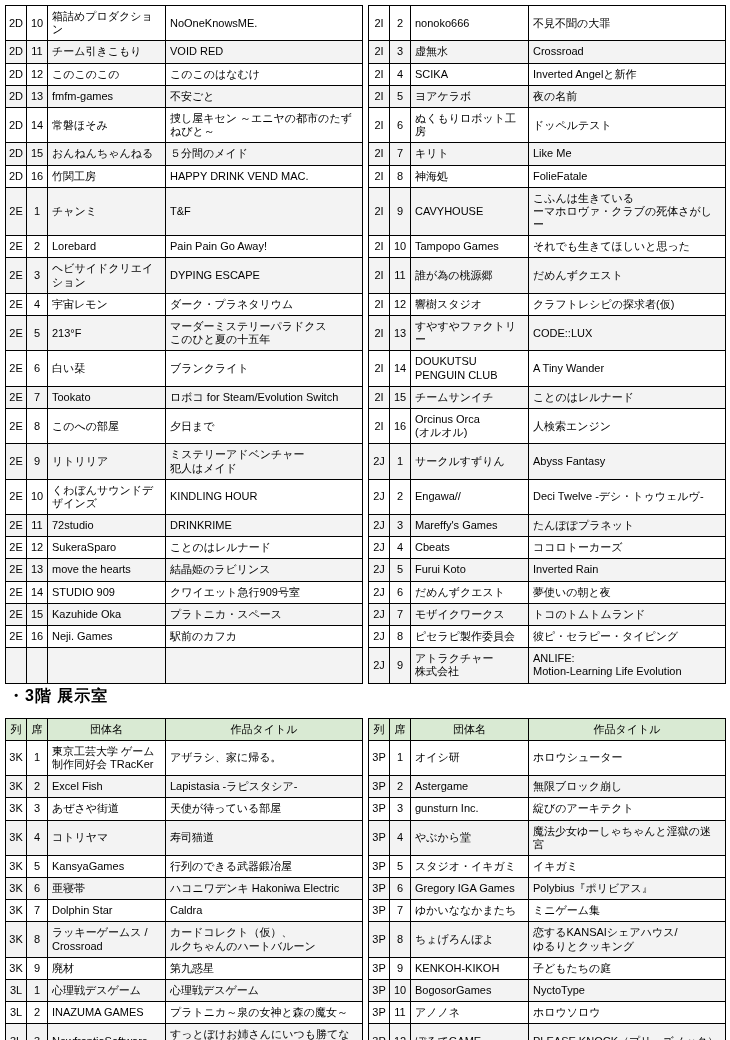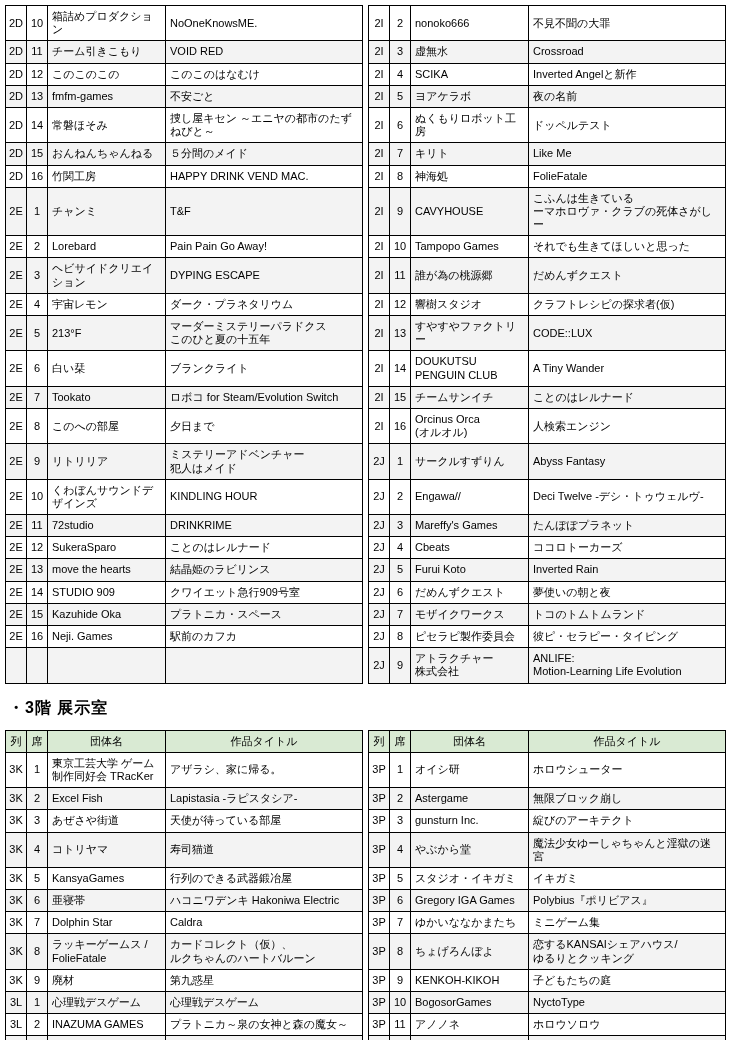--- a/index.html
+++ b/index.html
@@ -5,21 +5,21 @@
   html,body{margin:0;padding:0;background:#fff;}
   body{width:730px;font-family:"Liberation Sans","DejaVu Sans",sans-serif;color:#000;}
   .page{padding:5px 4px 6px 5px;}
   table.pair{border-collapse:collapse;table-layout:fixed;width:720px;border-radius:19px;}
   td{border:1px solid #000;padding:4px 4px;vertical-align:middle;
      font-size:11px;line-height:1.2;white-space:pre-line;word-wrap:break-word;overflow:hidden;}
   td.gutter{border:none;padding:0;background:#fff;}
   tr.alt td:not(.gutter){background:#f3f3f3;}
   tr.head td:not(.gutter){background:#d9ead3;text-align:center;}
   td.c-col,td.c-seat{text-align:center;padding:4px 1px;}
-  h2.heading{font-size:16px;font-weight:bold;margin:14px 0 11px 3px;letter-spacing:1px;}
+  h2.heading{font-size:16px;font-weight:bold;margin:2px 0 11px 3px;letter-spacing:1px;}
 </style>
 </head>
 <body>
 
 <div class="page">
 
   <section>
     <table class="pair" id="table-floor2">
       <colgroup>
         <col style="width:21px">
@@ -407,21 +407,21 @@
             <td class="c-title">Caldra</td>
             <td class="gutter"></td>
             <td class="c-col">3P</td>
             <td class="c-seat">7</td>
             <td class="c-group">ゆかいななかまたち</td>
             <td class="c-title">ミニゲーム集</td>
           </tr>
           <tr class="alt">
             <td class="c-col">3K</td>
             <td class="c-seat">8</td>
-            <td class="c-group">ラッキーゲームス / FolieFatale</td>
+            <td class="c-group">ラッキーゲームス / Crossroad</td>
             <td class="c-title">カードコレクト（仮）、
 ルクちゃんのハートバルーン</td>
             <td class="gutter"></td>
             <td class="c-col">3P</td>
             <td class="c-seat">8</td>
             <td class="c-group">ちょげろんぼよ</td>
             <td class="c-title">恋するKANSAIシェアハウス/
 ゆるりとクッキング</td>
           </tr>
           <tr>

